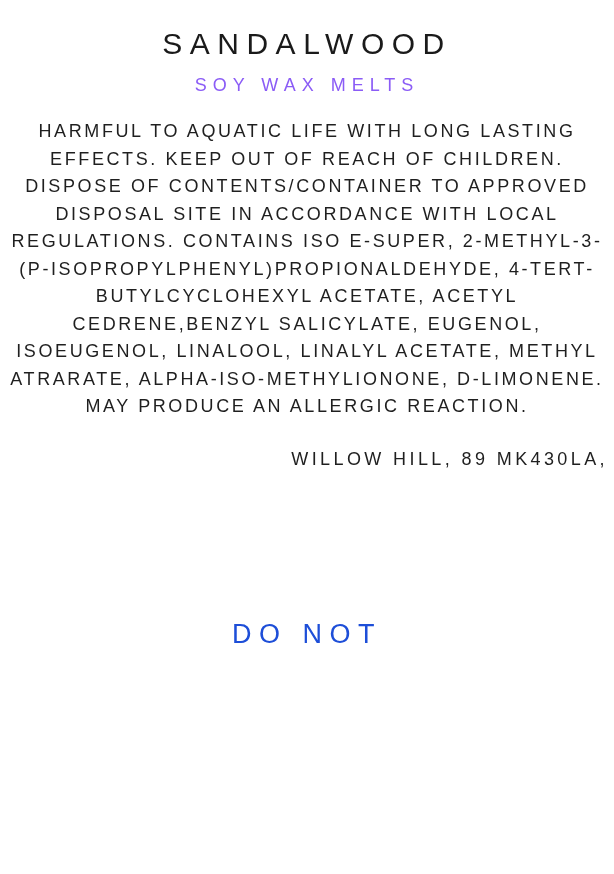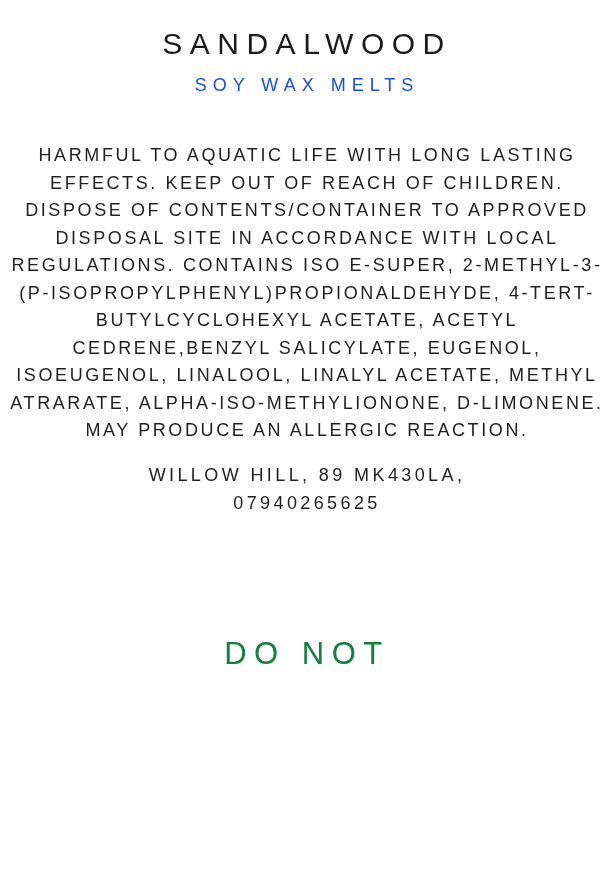--- a/index.html
+++ b/index.html
@@ -35,87 +35,86 @@
     font-weight: 400;
     text-transform: uppercase;
     color: #1a1a1a;
     white-space: nowrap;
   }
   .subtitle {
     font-size: 18px;
     letter-spacing: 6px;
     line-height: 34px;
     text-transform: uppercase;
-    color: #1d4ed8;
+    color: #8b5cf6;
     margin-top: 2px;
   }
   .warning-block {
-    margin-top: 24px;
     width: 100%;
     text-align: center;
     font-size: 18px;
     letter-spacing: 3.2px;
     line-height: 27.5px;
     text-transform: uppercase;
     color: #1f1f1f;
     padding: 0 2px;
     box-sizing: border-box;
   }
   .warning-block p {
     margin: 0;
   }
   .warning-ingredients {
     letter-spacing: 2.6px;
   }
   .contact-block {
-    margin-top: 0px;
+    margin-top: 8px;
     width: 100%;
-    text-align: center;
+    text-align: right;
     font-size: 18px;
     letter-spacing: 3.4px;
     line-height: 28px;
     text-transform: uppercase;
     color: #1f1f1f;
   }
   .contact-block p {
     margin: 0;
   }
   .spacer {
     flex: 0 0 auto;
     height: 84px;
   }
   .footer-block {
     width: 100%;
     text-align: center;
   }
   .footer-line {
-    font-size: 31px;
+    font-size: 27px;
     letter-spacing: 7.5px;
     line-height: 42px;
     text-transform: uppercase;
-    color: #15803d;
+    color: #1d4ed8;
+    margin-top: 24px;
   }
 </style>
 </head>
 <body>
 
 <div class="label">
 
   <div class="title-block">
     <div class="title-line">SANDALWOOD</div>
     <div class="subtitle">SOY WAX MELTS</div>
   </div>
 
   <div class="warning-block">
     <p class="warning-ingredients">HARMFUL TO AQUATIC LIFE WITH LONG LASTING EFFECTS. KEEP OUT OF REACH OF CHILDREN. DISPOSE OF CONTENTS/CONTAINER TO APPROVED DISPOSAL SITE IN ACCORDANCE WITH LOCAL REGULATIONS. CONTAINS ISO E-SUPER, 2-METHYL-3-(P-ISOPROPYLPHENYL)PROPIONALDEHYDE, 4-TERT-BUTYLCYCLOHEXYL ACETATE, ACETYL CEDRENE,BENZYL SALICYLATE, EUGENOL, ISOEUGENOL, LINALOOL, LINALYL ACETATE, METHYL ATRARATE, ALPHA-ISO-METHYLIONONE, D-LIMONENE. MAY PRODUCE AN ALLERGIC REACTION.</p>
   </div>
 
   <div class="contact-block">
     <p>WILLOW HILL, 89 MK430LA,</p>
-    <p>07940265625</p>
   </div>
 
   <div class="spacer"></div>
 
   <div class="footer-block">
     <div class="footer-line">DO NOT</div>
   </div>
 
 </div>
 

